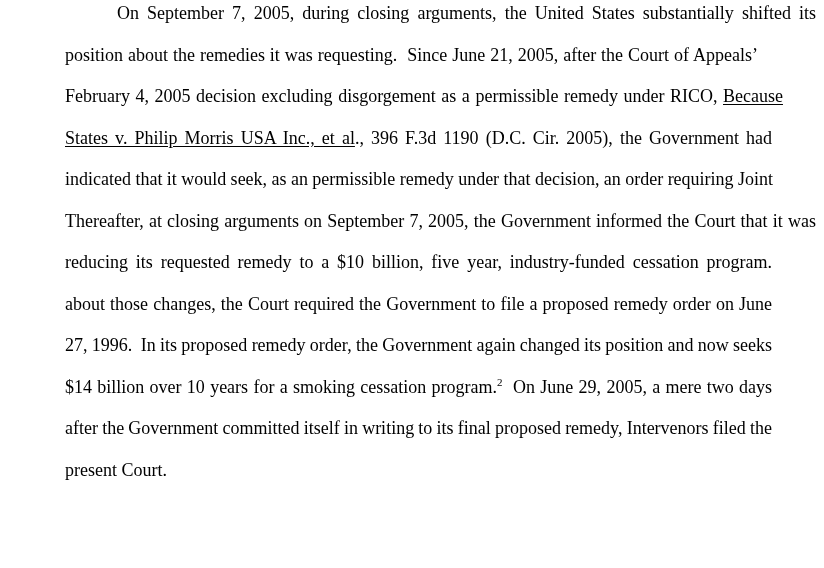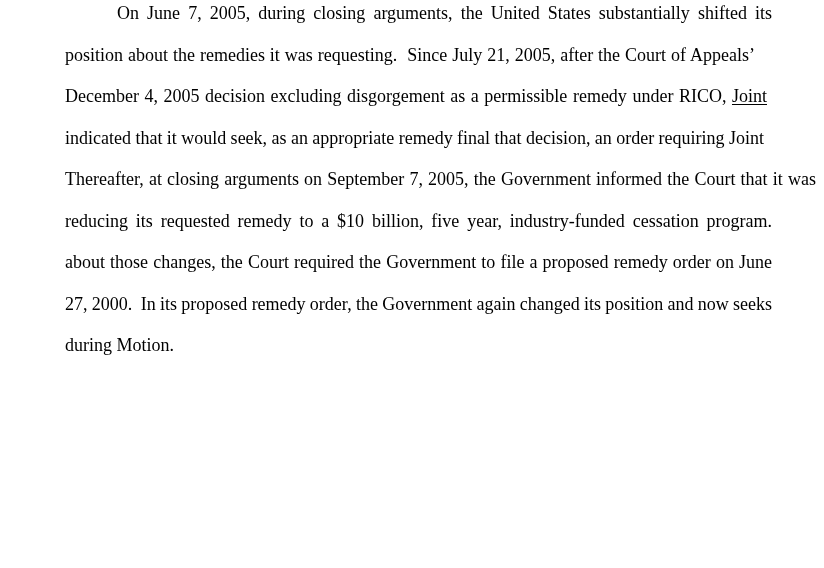--- a/index.html
+++ b/index.html
@@ -37,23 +37,26 @@
     font-size: 11px;
     line-height: 0;
     vertical-align: super;
   }
 </style>
 </head>
 <body>
 
 <div class="page">
   <div id="paragraph">
-      <div class="line indent" style="word-spacing: 3.574px;"><span><span>On June 7, 2005, during closing arguments, the United States substantially shifted its</span></span></div>
-      <div class="line" style="word-spacing: 0.479px;"><span><span>position about the remedies it was requesting.  Since July 21, 2005, after the Court of Appeals’</span></span></div>
-      <div class="line" style="word-spacing: 1.039px;"><span><span>December 4, 2005 decision excluding disgorgement as a permissible remedy under RICO, </span><span class="u">Joint</span></span></div>
-      <div class="line" style="word-spacing: -0.085px;"><span><span>indicated that it would seek, as an appropriate remedy final that decision, an order requiring Joint</span></span></div>
+      <div class="line indent" style="word-spacing: 3.574px;"><span><span>On September 7, 2005, during closing arguments, the United States substantially shifted its</span></span></div>
+      <div class="line" style="word-spacing: 0.479px;"><span><span>position about the remedies it was requesting.  Since June 21, 2005, after the Court of Appeals’</span></span></div>
+      <div class="line" style="word-spacing: 1.039px;"><span><span>February 4, 2005 decision excluding disgorgement as a permissible remedy under RICO, </span><span class="u">Because</span></span></div>
+      <div class="line" style="word-spacing: 2.582px;"><span><span class="u">States v. Philip Morris USA Inc., et al</span><span>., 396 F.3d 1190 (D.C. Cir. 2005), the Government had</span></span></div>
+      <div class="line" style="word-spacing: -0.085px;"><span><span>indicated that it would seek, as an permissible remedy under that decision, an order requiring Joint</span></span></div>
       <div class="line" style="word-spacing: 0.681px;"><span><span>Thereafter, at closing arguments on September 7, 2005, the Government informed the Court that it was</span></span></div>
       <div class="line" style="word-spacing: 3.367px;"><span><span>reducing its requested remedy to a $10 billion, five year, industry-funded cessation program.</span></span></div>
       <div class="line" style="word-spacing: 0.614px; text-align: right;"><span><span>about those changes, the Court required the Government to file a proposed remedy order on June</span></span></div>
-      <div class="line" style="word-spacing: -0.227px;"><span><span>27, 2000.  In its proposed remedy order, the Government again changed its position and now seeks</span></span></div>
-      <div class="line"><span><span>during Motion.</span></span></div>
+      <div class="line" style="word-spacing: -0.227px;"><span><span>27, 1996.  In its proposed remedy order, the Government again changed its position and now seeks</span></span></div>
+      <div class="line" style="word-spacing: 0.785px;"><span><span>$14 billion over 10 years for a smoking cessation program.</span><sup class="fn">2</sup><span>  On June 29, 2005, a mere two days</span></span></div>
+      <div class="line" style="word-spacing: -0.296px;"><span><span>after the Government committed itself in writing to its final proposed remedy, Intervenors filed the</span></span></div>
+      <div class="line"><span><span>present Court.</span></span></div>
     </div>
 </div>
 
 </body></html>

